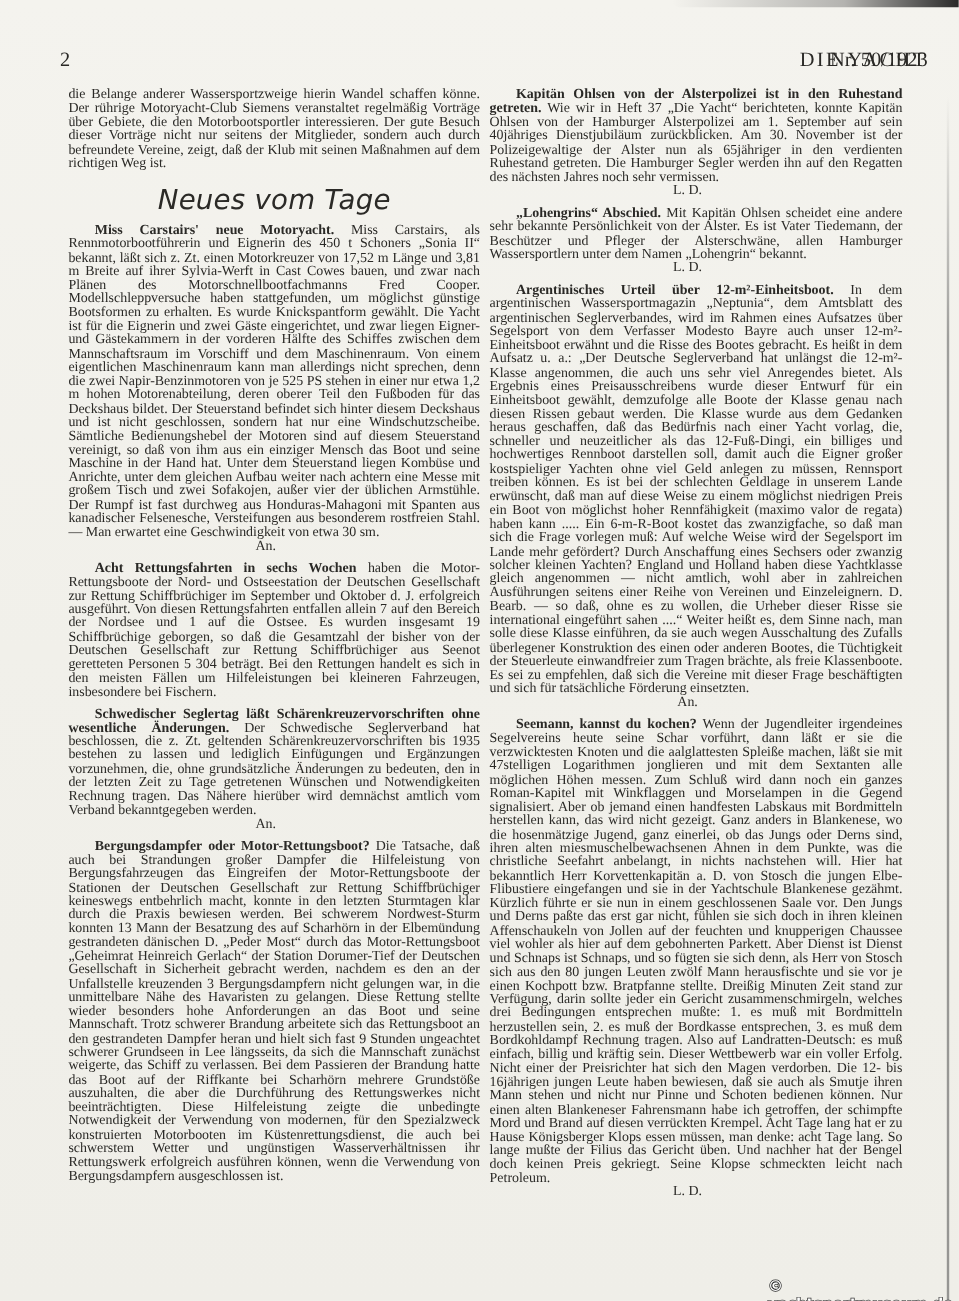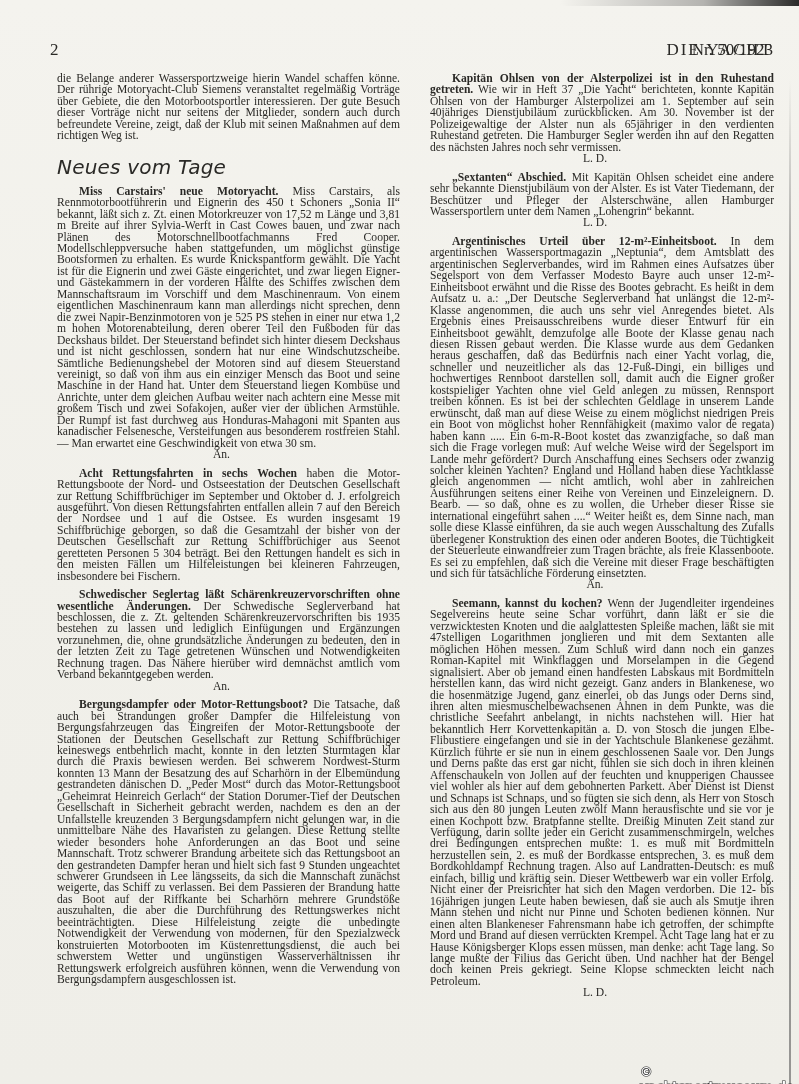--- a/index.html
+++ b/index.html
@@ -31,31 +31,31 @@
   .issue { position:absolute; right:0; top:0; font-size:17px; font-family:"Liberation Serif", serif; }
 
   .col {
     position:absolute; top:73px;
     font-family:"Liberation Serif", serif;
     font-size:11.6px; line-height:11.45px;
     text-align:justify;
     hyphens:manual;
   }
   .col.left { left:57px; width:343px; }
-  .col.right { left:430px; width:344px; }
+  .col.right { left:408px; width:344px; }
   .col p { margin:0; text-indent:22px; }
   .col p.noindent { text-indent:0; }
   .col .article { margin-bottom:7px; }
   .col b { font-weight:bold; }
   .sig { display:block; text-align:center; padding-right:14px; }
   .section-heading {
     font-family:"DejaVu Sans", "Liberation Sans", sans-serif;
     font-style:italic; font-weight:normal;
-    font-size:20px; line-height:26px;
-    text-align:left; margin:12px 0 6px 0; letter-spacing:0.2px;
+    font-size:23px; line-height:26px;
+    text-align:center; margin:12px 0 6px 0; letter-spacing:0.2px;
     color:#2b2a27;
   }
   .watermark {
     position:absolute; left:640px; top:1064px;
     font-family:"DejaVu Sans", "Liberation Sans", sans-serif;
     font-weight:bold; font-size:12.5px; color:#ffffff;
     -webkit-text-stroke:1.2px #2a2a2a;
     paint-order:stroke fill;
     letter-spacing:-0.2px;
   }
@@ -99,21 +99,21 @@
     </div>
   </div>
 
   <div class="col right">
     <div class="article">
       <p><b>Kapitän Ohlsen von der Alsterpolizei ist in den Ruhestand getreten.</b> <span>Wie wir in Heft 37 „Die Yacht“ berichteten, konnte Kapitän Ohlsen von der Hamburger Alsterpolizei am 1. September auf sein 40jähriges Dienstjubiläum zurückblicken. Am 30. November ist der Polizeigewaltige der Alster nun als 65jähriger in den verdienten Ruhestand getreten. Die Hamburger Segler werden ihn auf den Regatten des nächsten Jahres noch sehr vermissen.</span></p>
       <span class="sig">L. D.</span>
     </div>
 
     <div class="article">
-      <p><b>„Sextanten“ Abschied.</b> <span>Mit Kapitän Ohlsen scheidet eine andere sehr bekannte Dienstjubiläum von der Alster. Es ist Vater Tiedemann, der Beschützer und Pfleger der Alsterschwäne, allen Hamburger Wassersportlern unter dem Namen „Lohengrin“ bekannt.</span></p>
+      <p><b>„Lohengrins“ Abschied.</b> <span>Mit Kapitän Ohlsen scheidet eine andere sehr bekannte Persönlichkeit von der Alster. Es ist Vater Tiedemann, der Beschützer und Pfleger der Alsterschwäne, allen Hamburger Wassersportlern unter dem Namen „Lohengrin“ bekannt.</span></p>
       <span class="sig">L. D.</span>
     </div>
 
     <div class="article">
       <p><b>Argentinisches Urteil über 12-m²-Einheitsboot.</b> <span>In dem argentinischen Wassersportmagazin „Neptunia“, dem Amtsblatt des argentinischen Seglerverbandes, wird im Rahmen eines Aufsatzes über Segelsport von dem Verfasser Modesto Bayre auch unser 12-m²-Einheitsboot erwähnt und die Risse des Bootes gebracht. Es heißt in dem Aufsatz u. a.: „Der Deutsche Seglerverband hat unlängst die 12-m²-Klasse angenommen, die auch uns sehr viel Anregendes bietet. Als Ergebnis eines Preisausschreibens wurde dieser Entwurf für ein Einheitsboot gewählt, demzufolge alle Boote der Klasse genau nach diesen Rissen gebaut werden. Die Klasse wurde aus dem Gedanken heraus geschaffen, daß das Bedürfnis nach einer Yacht vorlag, die, schneller und neuzeitlicher als das 12-Fuß-Dingi, ein billiges und hochwertiges Rennboot darstellen soll, damit auch die Eigner großer kostspieliger Yachten ohne viel Geld anlegen zu müssen, Rennsport treiben können. Es ist bei der schlechten Geldlage in unserem Lande erwünscht, daß man auf diese Weise zu einem möglichst niedrigen Preis ein Boot von möglichst hoher Rennfähigkeit (maximo valor de regata) haben kann ..... Ein 6-m-R-Boot kostet das zwanzigfache, so daß man sich die Frage vorlegen muß: Auf welche Weise wird der Segelsport im Lande mehr gefördert? Durch Anschaffung eines Sechsers oder zwanzig solcher kleinen Yachten? England und Holland haben diese Yachtklasse gleich angenommen — nicht amtlich, wohl aber in zahlreichen Ausführungen seitens einer Reihe von Vereinen und Einzeleignern. D. Bearb. — so daß, ohne es zu wollen, die Urheber dieser Risse sie international eingeführt sahen ....“ Weiter heißt es, dem Sinne nach, man solle diese Klasse einführen, da sie auch wegen Ausschaltung des Zufalls überlegener Konstruktion des einen oder anderen Bootes, die Tüchtigkeit der Steuerleute einwandfreier zum Tragen brächte, als freie Klassenboote. Es sei zu empfehlen, daß sich die Vereine mit dieser Frage beschäftigten und sich für tatsächliche Förderung einsetzten.</span></p>
       <span class="sig">An.</span>
     </div>
 
     <div class="article">
       <p><b>Seemann, kannst du kochen?</b> <span>Wenn der Jugendleiter irgendeines Segelvereins heute seine Schar vorführt, dann läßt er sie die verzwicktesten Knoten und die aalglattesten Spleiße machen, läßt sie mit 47stelligen Logarithmen jonglieren und mit dem Sextanten alle möglichen Höhen messen. Zum Schluß wird dann noch ein ganzes Roman-Kapitel mit Winkflaggen und Morselampen in die Gegend signalisiert. Aber ob jemand einen handfesten Labskaus mit Bordmitteln herstellen kann, das wird nicht gezeigt. Ganz anders in Blankenese, wo die hosenmätzige Jugend, ganz einerlei, ob das Jungs oder Derns sind, ihren alten miesmuschelbewachsenen Ahnen in dem Punkte, was die christliche Seefahrt anbelangt, in nichts nachstehen will. Hier hat bekanntlich Herr Korvettenkapitän a. D. von Stosch die jungen Elbe-Flibustiere eingefangen und sie in der Yachtschule Blankenese gezähmt. Kürzlich führte er sie nun in einem geschlossenen Saale vor. Den Jungs und Derns paßte das erst gar nicht, fühlen sie sich doch in ihren kleinen Affenschaukeln von Jollen auf der feuchten und knupperigen Chaussee viel wohler als hier auf dem gebohnerten Parkett. Aber Dienst ist Dienst und Schnaps ist Schnaps, und so fügten sie sich denn, als Herr von Stosch sich aus den 80 jungen Leuten zwölf Mann herausfischte und sie vor je einen Kochpott bzw. Bratpfanne stellte. Dreißig Minuten Zeit stand zur Verfügung, darin sollte jeder ein Gericht zusammenschmirgeln, welches drei Bedingungen entsprechen mußte: 1. es muß mit Bordmitteln herzustellen sein, 2. es muß der Bordkasse entsprechen, 3. es muß dem Bordkohldampf Rechnung tragen. Also auf Landratten-Deutsch: es muß einfach, billig und kräftig sein. Dieser Wettbewerb war ein voller Erfolg. Nicht einer der Preisrichter hat sich den Magen verdorben. Die 12- bis 16jährigen jungen Leute haben bewiesen, daß sie auch als Smutje ihren Mann stehen und nicht nur Pinne und Schoten bedienen können. Nur einen alten Blankeneser Fahrensmann habe ich getroffen, der schimpfte Mord und Brand auf diesen verrückten Krempel. Acht Tage lang hat er zu Hause Königsberger Klops essen müssen, man denke: acht Tage lang. So lange mußte der Filius das Gericht üben. Und nachher hat der Bengel doch keinen Preis gekriegt. Seine Klopse schmeckten leicht nach Petroleum.</span></p>

